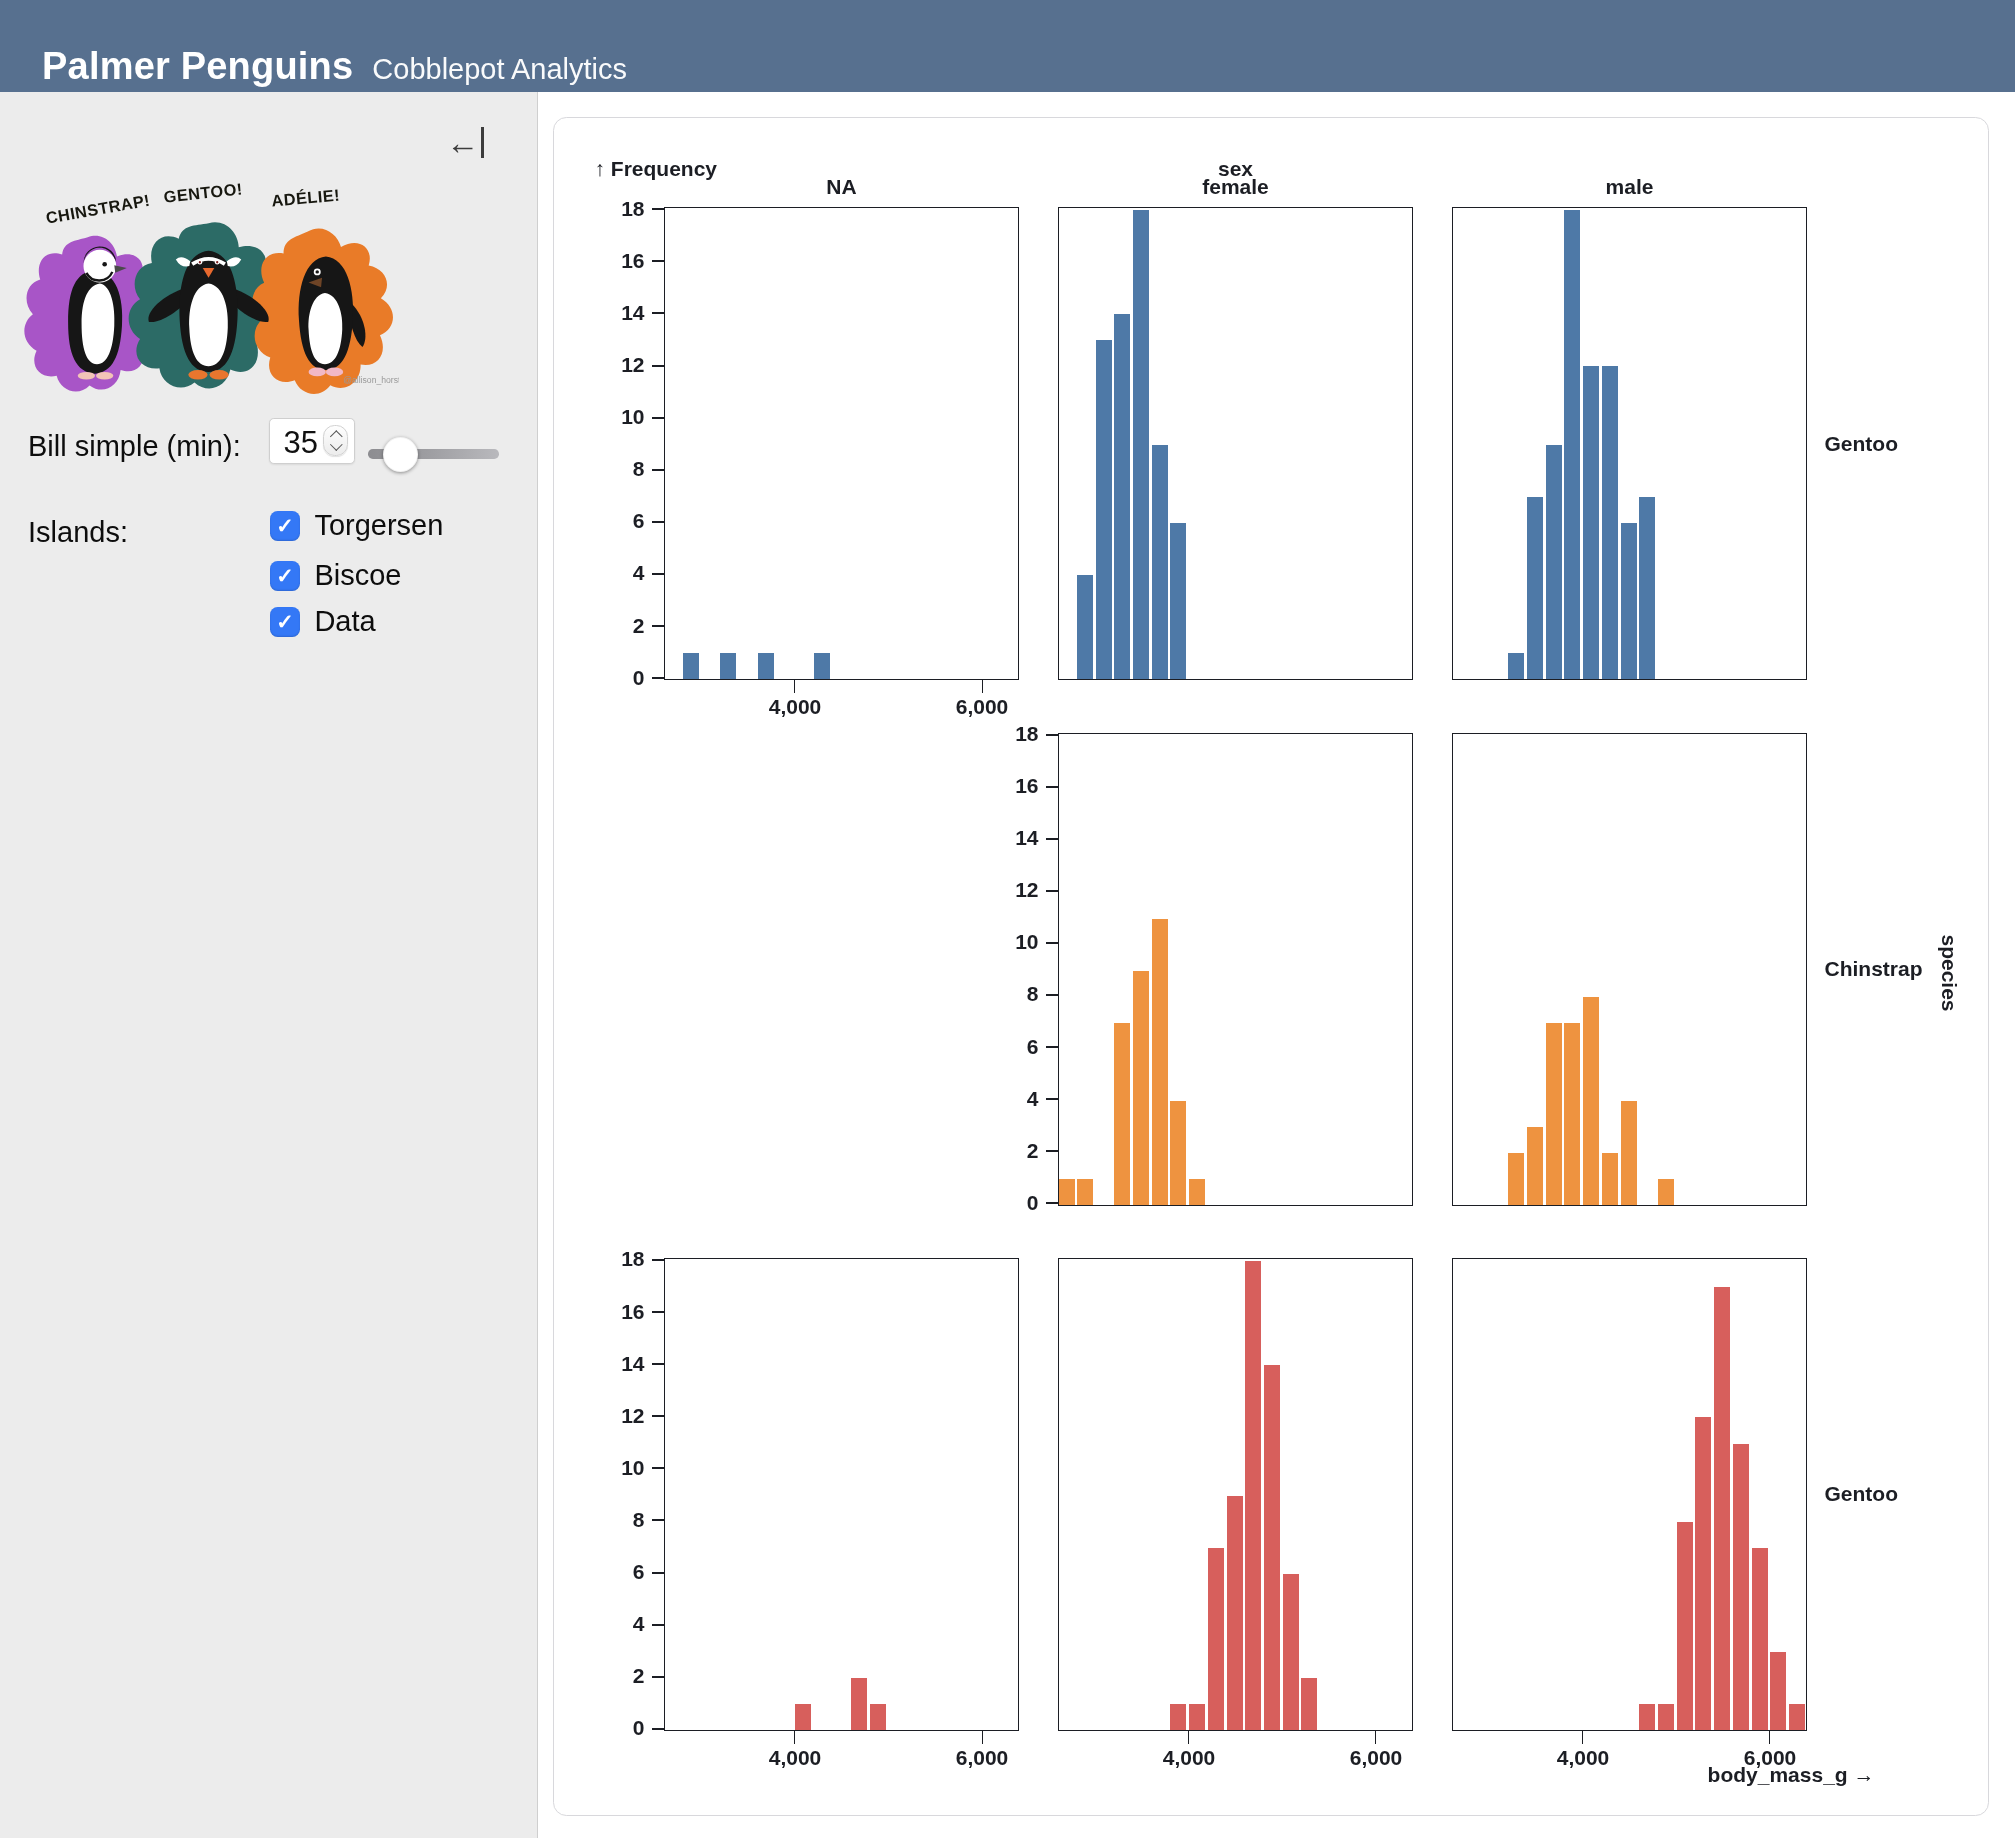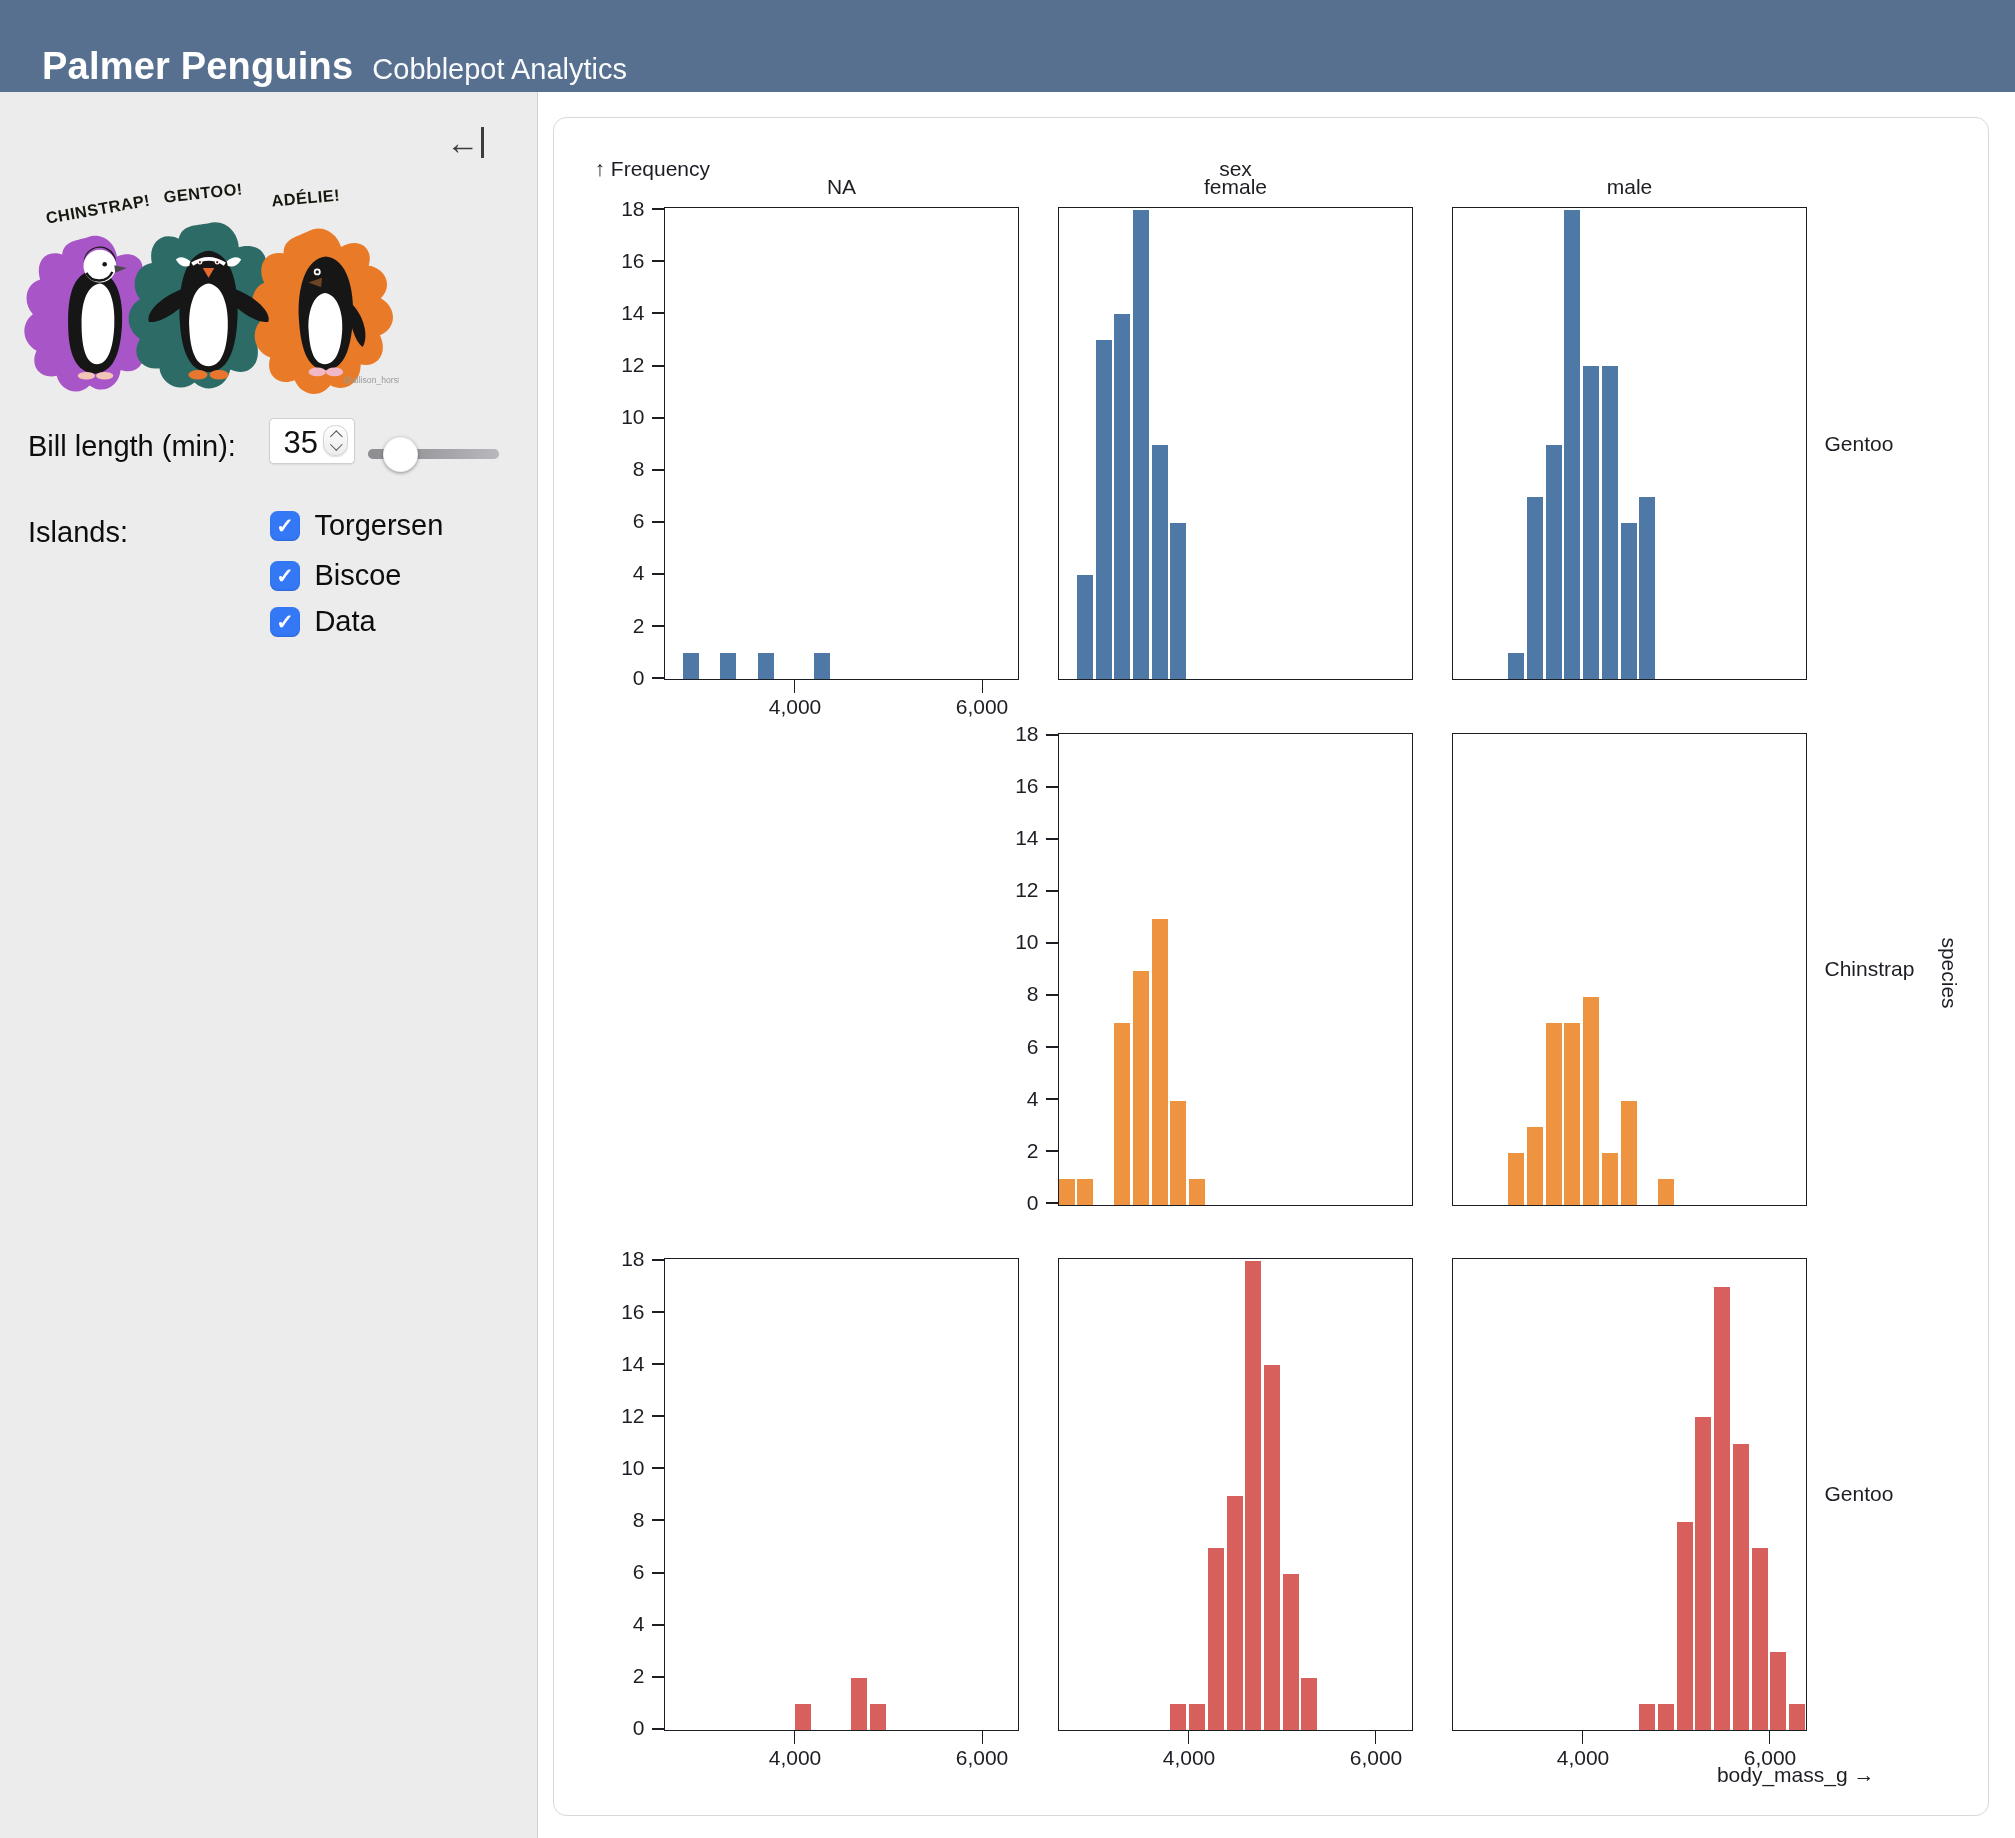--- a/index.html
+++ b/index.html
@@ -54,21 +54,21 @@
               align-items:center; justify-content:center; box-shadow:inset 0 -1px 1.9px rgba(0,0,0,.15); }
   .checkrow .lbl { font-size:29px; color:#0d0d0d; margin-left:14.4px; }
 
   .desc { position:absolute; left:28px; top:593px; width:467px; font-size:29px;
           line-height:54px; color:#0d0d0d; }
   .desc a { color:#3478f6; text-decoration:underline; text-underline-offset:4.8px; cursor:pointer; }
 
   
   .main { position:absolute; left:540px; top:92px; width:1476px; height:1747px; background:#fff; }
   .card { position:absolute; left:12.5px; top:25px; width:1436px; height:1699px;
-          background:#fff; border:1.9px solid #d8d8dc; border-radius:13.4px; }
+          background:#fff; border:1.9px solid #d8d8dc; border-radius:13.4px;font-weight:bold; }
   #chart { position:absolute; left:0; top:0; width:100%; height:100%; color:#1c1e24; }
   .panel { position:absolute; border:1.9px solid #1c1e24; background:#fff; }
   .hbar  { position:absolute; bottom:0; }
   .axis-text { position:absolute; font-size:21px; color:#1c1e24; white-space:nowrap; }
   .tick { position:absolute; background:#1c1e24; }
   .facet-col { position:absolute; font-size:21px; text-align:center; width:154px; }
   .facet-row { position:absolute; font-size:21px; transform:translateY(-50%); }
   .vlabel { position:absolute; font-size:21px; writing-mode:vertical-rl; transform:translateY(-50%); }
   .freq { position:absolute; left:41px; top:39px; font-size:21px; }
   .xtitle { position:absolute; right:113px; top:1645px; font-size:21px; }
@@ -141,21 +141,21 @@
       <ellipse cx="-9" cy="58" rx="9" ry="4.5" fill="#f2b8c6"></ellipse>
       <ellipse cx="9" cy="58" rx="9" ry="4.5" fill="#f2b8c6"></ellipse>
     </g>
 
     <text x="28" y="58" transform="rotate(-10 28 58)">CHINSTRAP!</text>
     <text x="150" y="36" transform="rotate(-6 150 36)">GENTOO!</text>
     <text x="262" y="40" transform="rotate(-5 262 40)">ADÉLIE!</text>
     <text class="credit" x="336" y="224">@allison_horst</text>
   </svg>
 
-  <div class="ctl-label" style="top:338px;">Bill length (min):</div>
+  <div class="ctl-label" style="top:338px;">Bill simple (min):</div>
 
   <div class="num-input">
     <span class="val">35</span>
     <div class="stepper">
       <span class="chev up"></span>
       <span class="chev dn"></span>
     </div>
   </div>
 
   <div class="slider">

